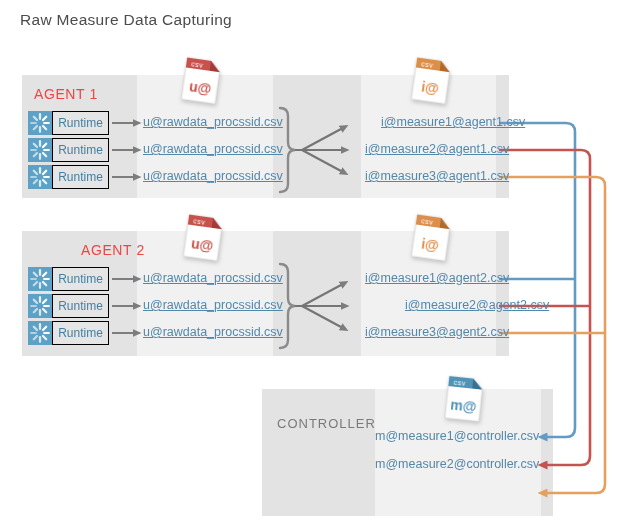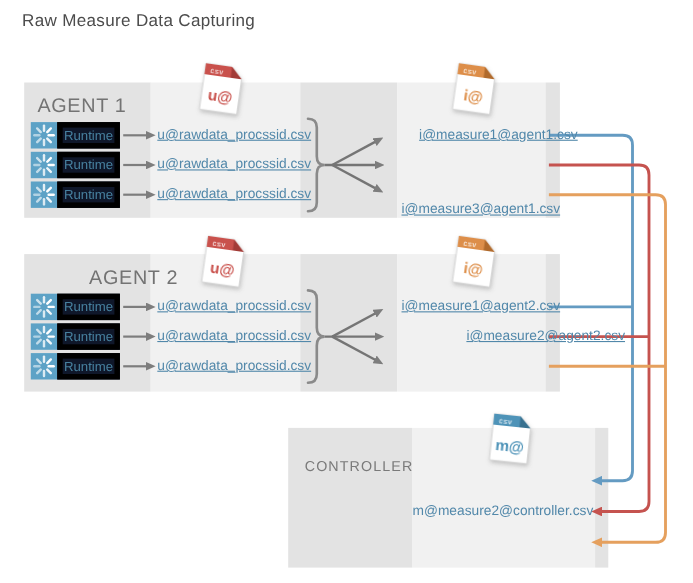--- a/index.html
+++ b/index.html
@@ -2,27 +2,27 @@
 <html><head>
 <meta charset="utf-8">
 <style>
   html,body{margin:0;padding:0;background:#fff;}
   .canvas{position:relative;width:630px;height:530px;background:#ffffff;
           font-family:"Liberation Sans",sans-serif;overflow:hidden;}
   .title{position:absolute;left:20px;top:11px;font-size:15.5px;color:#4c4c4c;letter-spacing:.3px;}
   .panel{position:absolute;}
   .dark{background:#e3e3e3;}
   .light{background:#f1f1f1;}
-  .agent-label{position:absolute;font-size:18px;color:#737373;letter-spacing:.6px;}
+  .agent-label{position:absolute;font-size:14px;color:#ef4444;letter-spacing:.6px;}
   .ctrl-label{position:absolute;font-size:13px;color:#7a7a7a;letter-spacing:1px;margin-top:16px;}
   .fname{position:absolute;font-size:12.5px;color:#5288aa;white-space:nowrap;text-decoration:underline;}
   .ctrl-file{position:absolute;left:375px;width:158px;text-align:right;font-size:12.5px;color:#5288aa;white-space:nowrap;}
   .rt-ico{position:absolute;width:24px;height:24px;background:#5da2c6;}
   .rt-ico svg{display:block;}
-  .rt-box{position:absolute;width:57px;height:24px;background:#0f172a;border:5px solid #000000;
+  .rt-box{position:absolute;width:57px;height:24px;background:#e5e5e5;border:1px solid #000000;
           box-sizing:border-box;display:flex;align-items:center;justify-content:center;
           font-size:12px;color:#47809f;}
   .csvicon{position:absolute;width:40px;height:46px;filter:drop-shadow(1px 2px 2px rgba(80,80,80,.30));}
   .rot8{transform:rotate(8deg);}
   .rot6{transform:rotate(6deg);}
   .overlay{position:absolute;left:0;top:0;pointer-events:none;}
 </style>
 </head>
 <body>
 
@@ -126,21 +126,22 @@
         <use href="#spinner"></use>
       </svg>
     </div>
   <div class="rt-box" style="left:52px;top:165px;">Runtime</div>
 
   <div class="fname" style="left:143px;top:115px;">u@rawdata_procssid.csv</div>
   <div class="fname" style="left:143px;top:142px;">u@rawdata_procssid.csv</div>
   <div class="fname" style="left:143px;top:169px;">u@rawdata_procssid.csv</div>
 
   <div class="fname" style="left:381px;top:115px;">i@measure1@agent1.csv</div>
-  <div class="fname" style="left:365px;top:183px;">i@measure3@agent1.csv</div>
+  <div class="fname" style="left:365px;top:142px;">i@measure2@agent1.csv</div>
+  <div class="fname" style="left:365px;top:169px;">i@measure3@agent1.csv</div>
 
   <div class="csvicon rot8" style="left:183px;top:59px;">
     <svg width="40" height="46" viewBox="0 0 40 46">
       <path d="M1,1 H25 L35,11 V43 H1 Z" fill="#ffffff" stroke="#d6d6d6" stroke-width="0.8"></path>
       <path d="M1,1 H25 L35,11 H1 Z" fill="#c9514c"></path>
       <path d="M25,1 L35,11 H25 Z" fill="#a23b37"></path>
       <text x="6" y="9" font-size="7" fill="#ffffff" letter-spacing="0.5">csv</text>
       <text x="18" y="34" text-anchor="middle" font-size="14" font-weight="bold" fill="#c9514c">u@</text>
     </svg>
   </div>
@@ -173,21 +174,22 @@
         <use href="#spinner"></use>
       </svg>
     </div>
   <div class="rt-box" style="left:52px;top:321px;">Runtime</div>
 
   <div class="fname" style="left:143px;top:271px;">u@rawdata_procssid.csv</div>
   <div class="fname" style="left:143px;top:298px;">u@rawdata_procssid.csv</div>
   <div class="fname" style="left:143px;top:325px;">u@rawdata_procssid.csv</div>
 
   <div class="fname" style="left:365px;top:271px;">i@measure1@agent2.csv</div>
-  <div class="fname" style="left:384px;top:298px;padding-left:40px;">i@measure2@agent2.csv</div>
+  <div class="fname" style="left:365px;top:298px;padding-left:40px;">i@measure2@agent2.csv</div>
+  <div class="fname" style="left:365px;top:325px;">i@measure3@agent2.csv</div>
 
   <div class="csvicon rot8" style="left:185px;top:216px;">
     <svg width="40" height="46" viewBox="0 0 40 46">
       <path d="M1,1 H25 L35,11 V43 H1 Z" fill="#ffffff" stroke="#d6d6d6" stroke-width="0.8"></path>
       <path d="M1,1 H25 L35,11 H1 Z" fill="#c9514c"></path>
       <path d="M25,1 L35,11 H25 Z" fill="#a23b37"></path>
       <text x="6" y="9" font-size="7" fill="#ffffff" letter-spacing="0.5">csv</text>
       <text x="18" y="34" text-anchor="middle" font-size="14" font-weight="bold" fill="#c9514c">u@</text>
     </svg>
   </div>
@@ -196,20 +198,21 @@
       <path d="M1,1 H25 L35,11 V43 H1 Z" fill="#ffffff" stroke="#d6d6d6" stroke-width="0.8"></path>
       <path d="M1,1 H25 L35,11 H1 Z" fill="#dd8e49"></path>
       <path d="M25,1 L35,11 H25 Z" fill="#b06a2c"></path>
       <text x="6" y="9" font-size="7" fill="#ffffff" letter-spacing="0.5">csv</text>
       <text x="18" y="34" text-anchor="middle" font-size="14" font-weight="bold" fill="#dd8e49">i@</text>
     </svg>
   </div>
 
   <div class="ctrl-label" style="left:277px;top:400px;">CONTROLLER</div>
 
+  <div class="ctrl-file" style="top:429px;">m@measure1@controller.csv</div>
   <div class="ctrl-file" style="top:457px;">m@measure2@controller.csv</div>
 
   <div class="csvicon rot6" style="left:446px;top:377px;">
     <svg width="40" height="46" viewBox="0 0 40 46">
       <path d="M1,1 H25 L35,11 V43 H1 Z" fill="#ffffff" stroke="#d6d6d6" stroke-width="0.8"></path>
       <path d="M1,1 H25 L35,11 H1 Z" fill="#4e93b8"></path>
       <path d="M25,1 L35,11 H25 Z" fill="#38718f"></path>
       <text x="6" y="9" font-size="7" fill="#ffffff" letter-spacing="0.5">csv</text>
       <text x="18" y="34" text-anchor="middle" font-size="14" font-weight="bold" fill="#4e93b8">m@</text>
     </svg>

